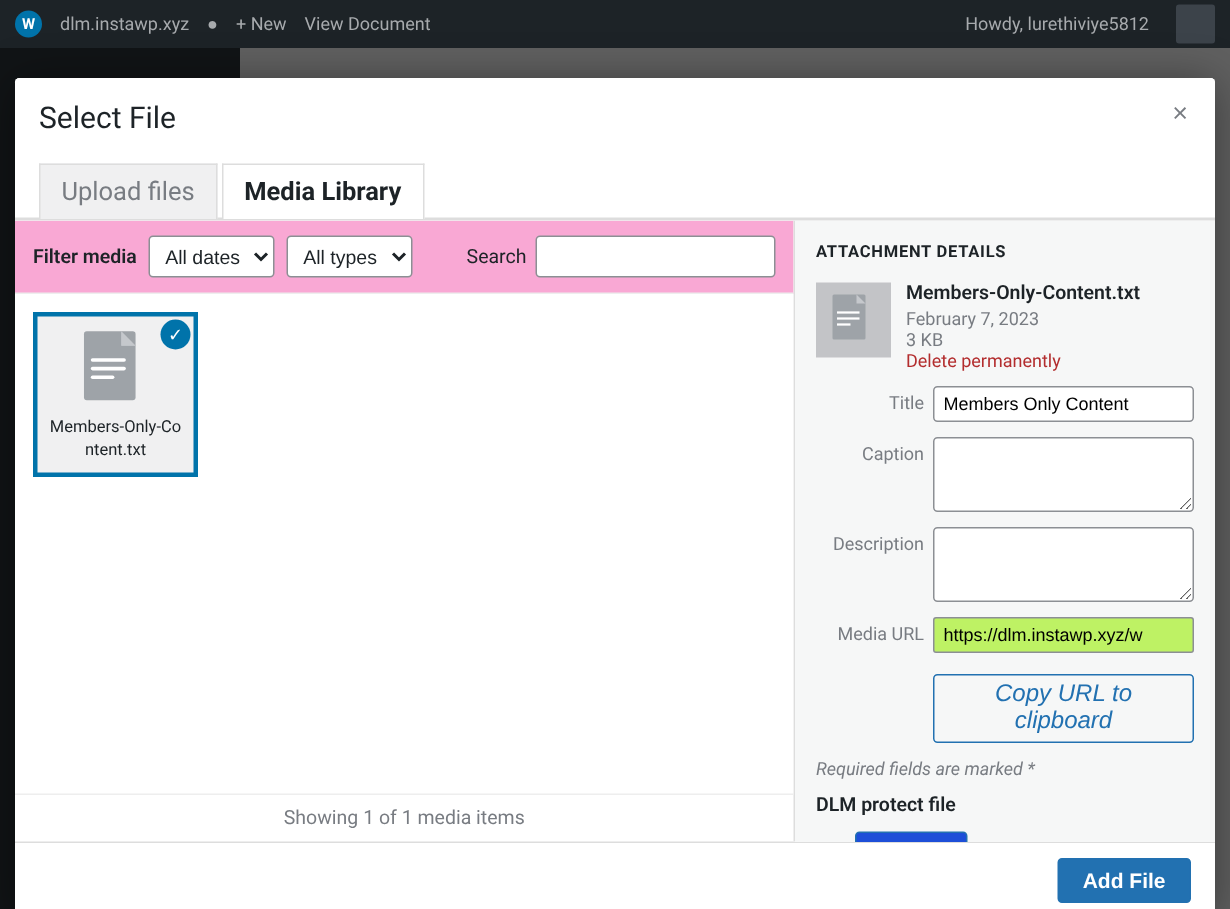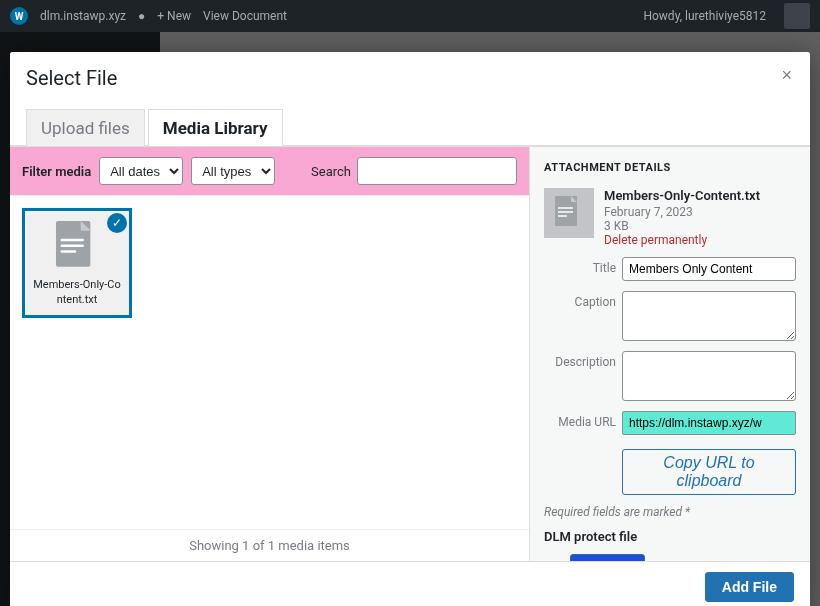--- a/index.html
+++ b/index.html
@@ -308,21 +308,21 @@
       background: #fff;
       height: 50px;
       resize: vertical;
     }
     .field-url-input {
       flex: 1;
       border: 1px solid #8c8f94;
       border-radius: 2px;
       padding: 4px 6px;
       font-size: 12px;
-      background: #5eead4;
+      background: #bef264;
       min-width: 0;
       overflow: hidden;
       text-overflow: ellipsis;
       white-space: nowrap;
     }
 
     .copy-url-btn {
       width: 100%;
       margin-top: 4px;
       margin-left: 78px;

